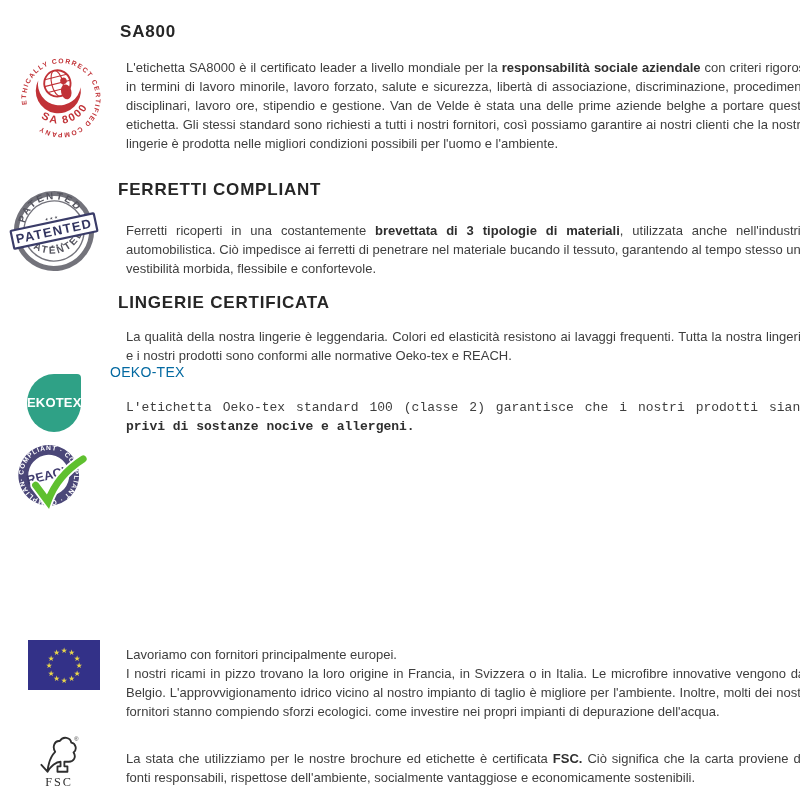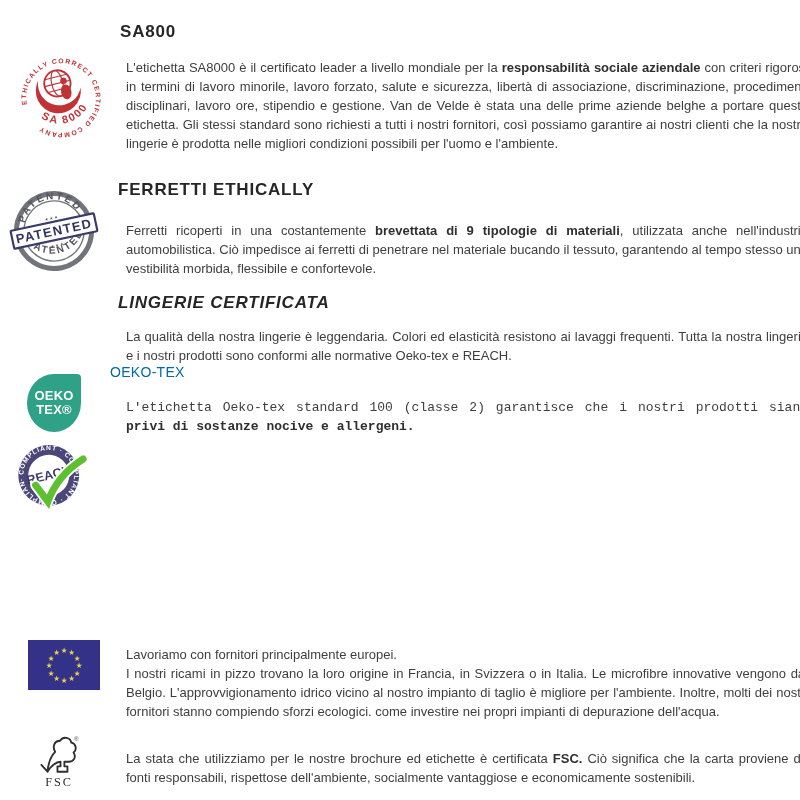--- a/index.html
+++ b/index.html
@@ -21,28 +21,28 @@
   .badge{position:absolute;}
   
   .sa-h{left:112px;top:14px;}
   .sa-p{left:110px;top:42px;width:682px;}
   .sa-badge{left:14px;top:50px;width:94px;height:96px;}
   
   .fe-h{left:110px;top:172px;}
   .patented-badge{left:4px;top:188px;width:100px;height:86px;}
   .fe-p{left:110px;top:205px;width:682px;}
   
-  .li-h{left:110px;top:285px;font-style:italic;}
+  .li-h{left:110px;top:285px;}
   .li-p{left:110px;top:311px;width:682px;}
   
   .oe-label{left:110px;top:364px;}
   .oe-p{left:110px;top:382px;width:682px;font-family:Liberation Mono, monospace;}
   .oeko-badge{
     left:27px;top:374px;width:54px;height:58px;background:#2fa186;
-    border-radius:50% 4px 50% 50%;display:flex;flex-direction:column;
+    border-radius:50% 4px 50% 50%;display:flex;flex-direction:row;
     align-items:center;justify-content:center;color:#ffffff;font-weight:700;
     font-size:13px;line-height:14px;letter-spacing:0.2px;text-align:center;
   }
   
   .re-p{left:110px;top:435px;width:682px;}
   .reach-badge{left:10px;top:436px;width:84px;height:82px;}
   
   .te-label{left:110px;top:491px;}
   .te-p{left:110px;top:523px;width:682px;}
   
@@ -74,42 +74,42 @@
       <ellipse cx="50" cy="34" rx="6" ry="14" stroke="#c13237" stroke-width="1.2"></ellipse>
       <path d="M 36,34 h 28 M 38,27 h 24 M 38,41 h 24" stroke="#c13237" stroke-width="1.2"></path>
       <path d="M 31,26 A 24,24 0 1 0 73,44 A 18,18 0 1 1 31,26 Z" fill="#c13237"></path>
       <circle cx="57" cy="33" r="3.5" fill="#c13237"></circle>
       <ellipse cx="57" cy="45" rx="5.5" ry="8" fill="#c13237"></ellipse>
     </g>
   </svg>
   <h2 class="h sa-h">SA800</h2>
   <p class="body sa-p"><span>L'etichetta SA8000 è il certificato leader a livello mondiale per la </span><b>responsabilità sociale aziendale</b><span> con criteri rigorosi in termini di lavoro minorile, lavoro forzato, salute e sicurezza, libertà di associazione, discriminazione, procedimenti disciplinari, lavoro ore, stipendio e gestione. Van de Velde è stata una delle prime aziende belghe a portare questa etichetta. Gli stessi standard sono richiesti a tutti i nostri fornitori, così possiamo garantire ai nostri clienti che la nostra lingerie è prodotta nelle migliori condizioni possibili per l'uomo e l'ambiente.</span></p>
 
-  <h2 class="h fe-h">FERRETTI ETHICALLY</h2>
+  <h2 class="h fe-h">FERRETTI COMPLIANT</h2>
   <svg class="badge patented-badge" viewBox="0 0 120 100">
     <g transform="rotate(-12 60 50)" font-family="Liberation Sans, sans-serif">
       <defs>
         <path id="patArcTop" d="M 27,58 A 34.9,34.9 0 1 1 93,58"></path>
         <path id="patArcBottom" d="M 21.3,47 A 40,40 0 0 0 98.7,47"></path>
       </defs>
       <circle cx="60" cy="50" r="45" fill="none" stroke="#5b5b64" stroke-width="6" opacity="0.85"></circle>
       <circle cx="60" cy="50" r="36" fill="none" stroke="#5b5b64" stroke-width="1.6" opacity="0.85"></circle>
       <text font-size="12" font-weight="bold" fill="#54545e" letter-spacing="2.5" text-anchor="middle">
         <textPath href="#patArcTop" startOffset="50%">PATENTED</textPath>
       </text>
       <text font-size="12" font-weight="bold" fill="#54545e" letter-spacing="2.5" text-anchor="middle">
         <textPath href="#patArcBottom" startOffset="50%">PATENTED</textPath>
       </text>
       <text x="60" y="36" font-size="5" fill="#54545e" text-anchor="middle">★ ★ ★</text>
       <text x="60" y="69" font-size="5" fill="#54545e" text-anchor="middle">★ ★ ★</text>
       <rect x="9" y="39" width="102" height="22" fill="#ffffff" stroke="#3a3c68" stroke-width="2.6" rx="1"></rect>
       <text x="60" y="55.5" font-size="15.5" font-weight="bold" fill="#32345f" letter-spacing="1.5" text-anchor="middle">PATENTED</text>
     </g>
   </svg>
-  <p class="body fe-p"><span>Ferretti ricoperti in una costantemente </span><b>brevettata di 9 tipologie di materiali</b><span>, utilizzata anche nell'industria automobilistica. Ciò impedisce ai ferretti di penetrare nel materiale bucando il tessuto, garantendo al tempo stesso una vestibilità morbida, flessibile e confortevole.</span></p>
+  <p class="body fe-p"><span>Ferretti ricoperti in una costantemente </span><b>brevettata di 3 tipologie di materiali</b><span>, utilizzata anche nell'industria automobilistica. Ciò impedisce ai ferretti di penetrare nel materiale bucando il tessuto, garantendo al tempo stesso una vestibilità morbida, flessibile e confortevole.</span></p>
 
   <h2 class="h li-h">LINGERIE CERTIFICATA</h2>
   <p class="body li-p"><span>La qualità della nostra lingerie è leggendaria. Colori ed elasticità resistono ai lavaggi frequenti. Tutta la nostra lingerie e i nostri prodotti sono conformi alle normative Oeko-tex e REACH.</span></p>
 
   <div class="badge oeko-badge">
     <span>OEKO</span>
     <span>TEX®</span>
   </div>
   <p class="label oe-label">OEKO-TEX</p>
   <p class="body oe-p"><span>L'etichetta Oeko-tex standard 100 (classe 2) garantisce che i nostri prodotti siano </span><b>privi di sostanze nocive e allergeni.</b></p>

